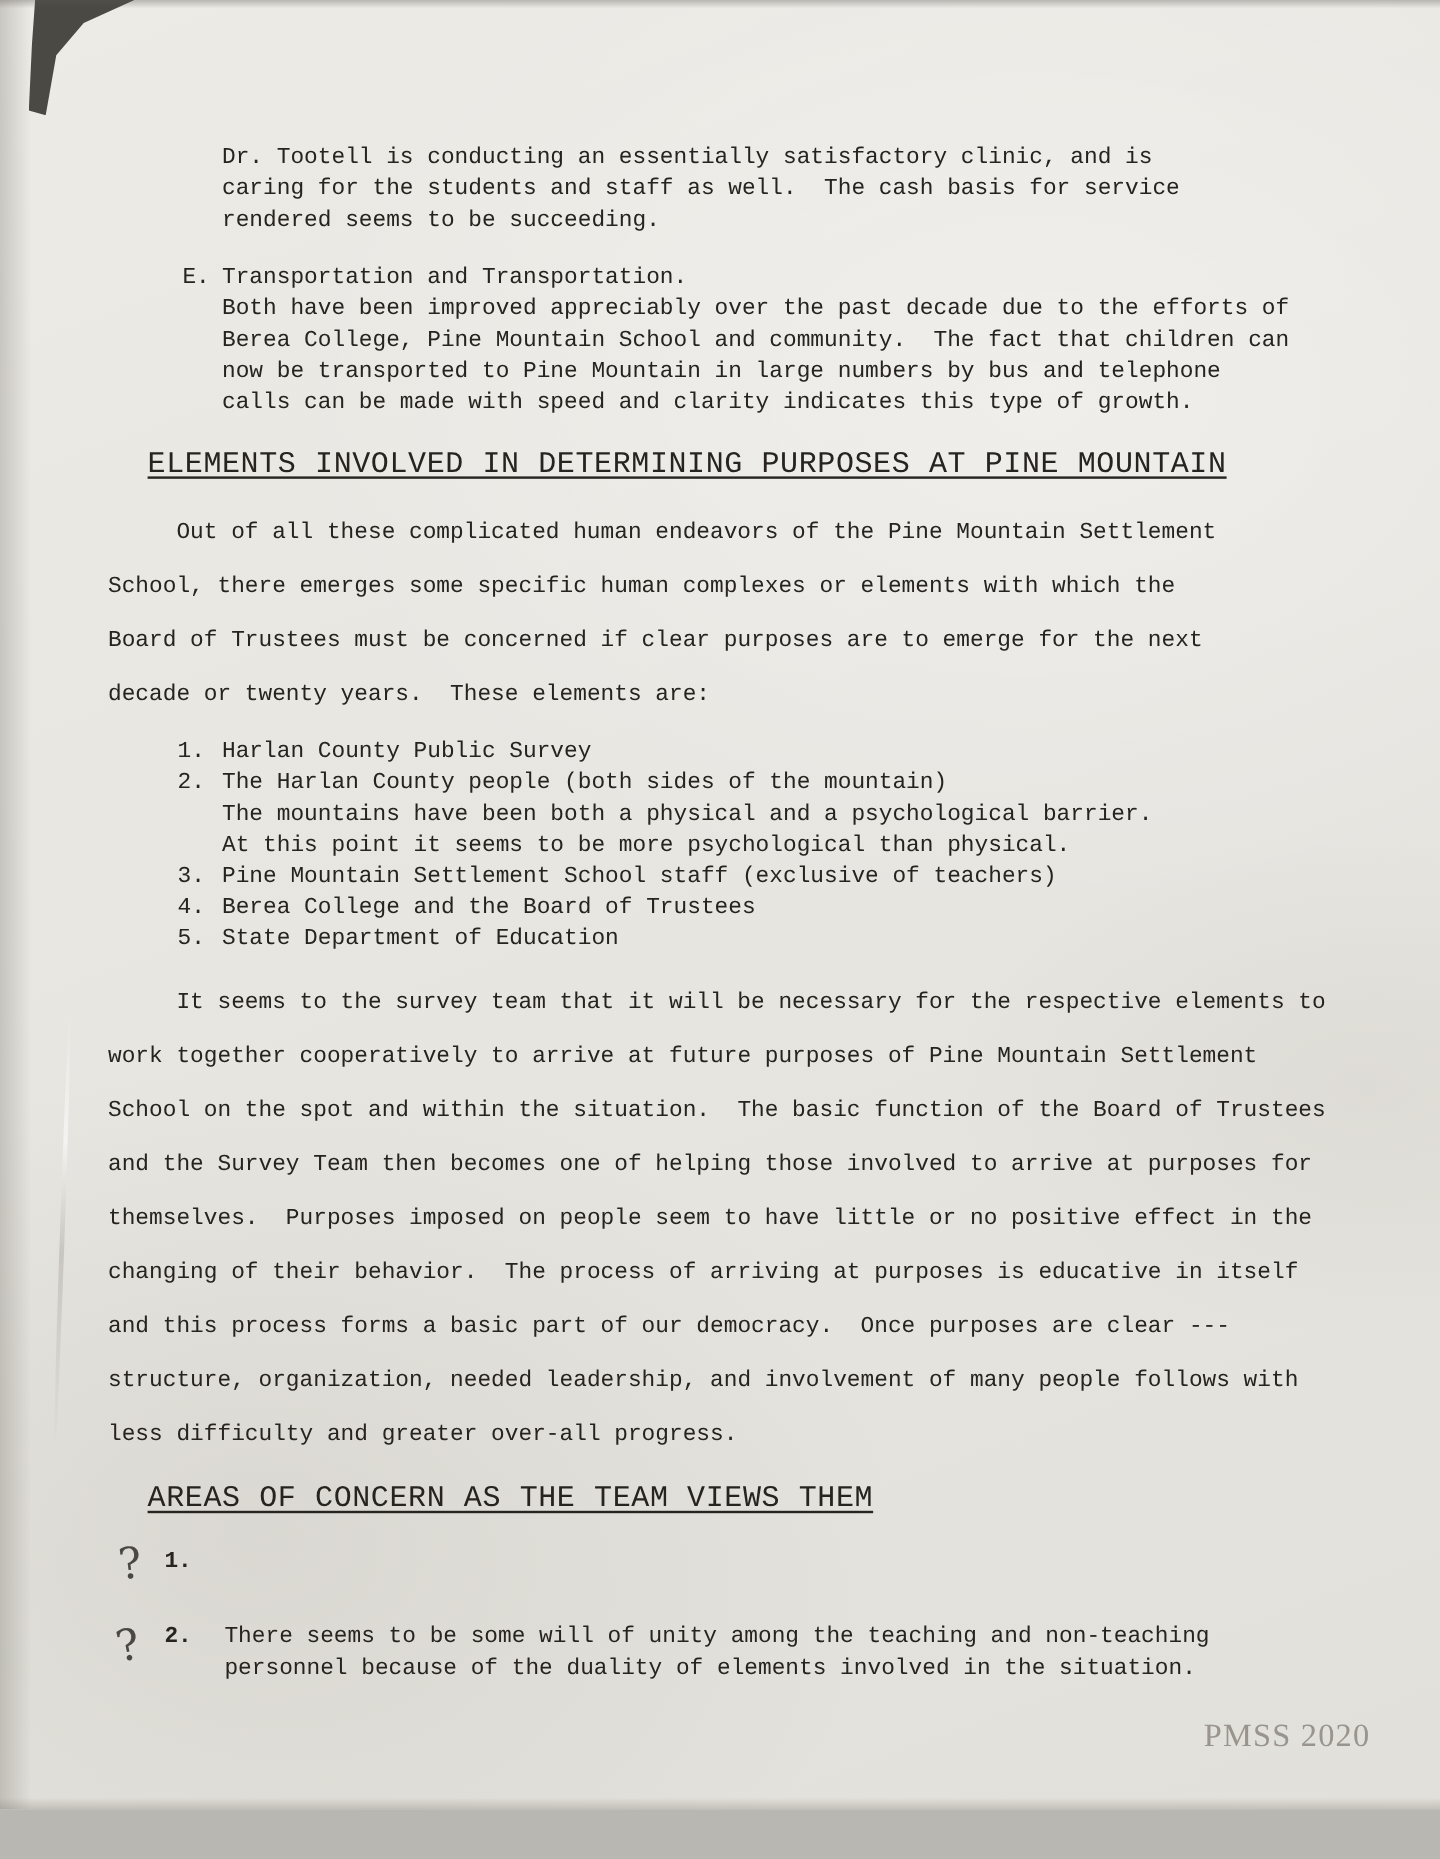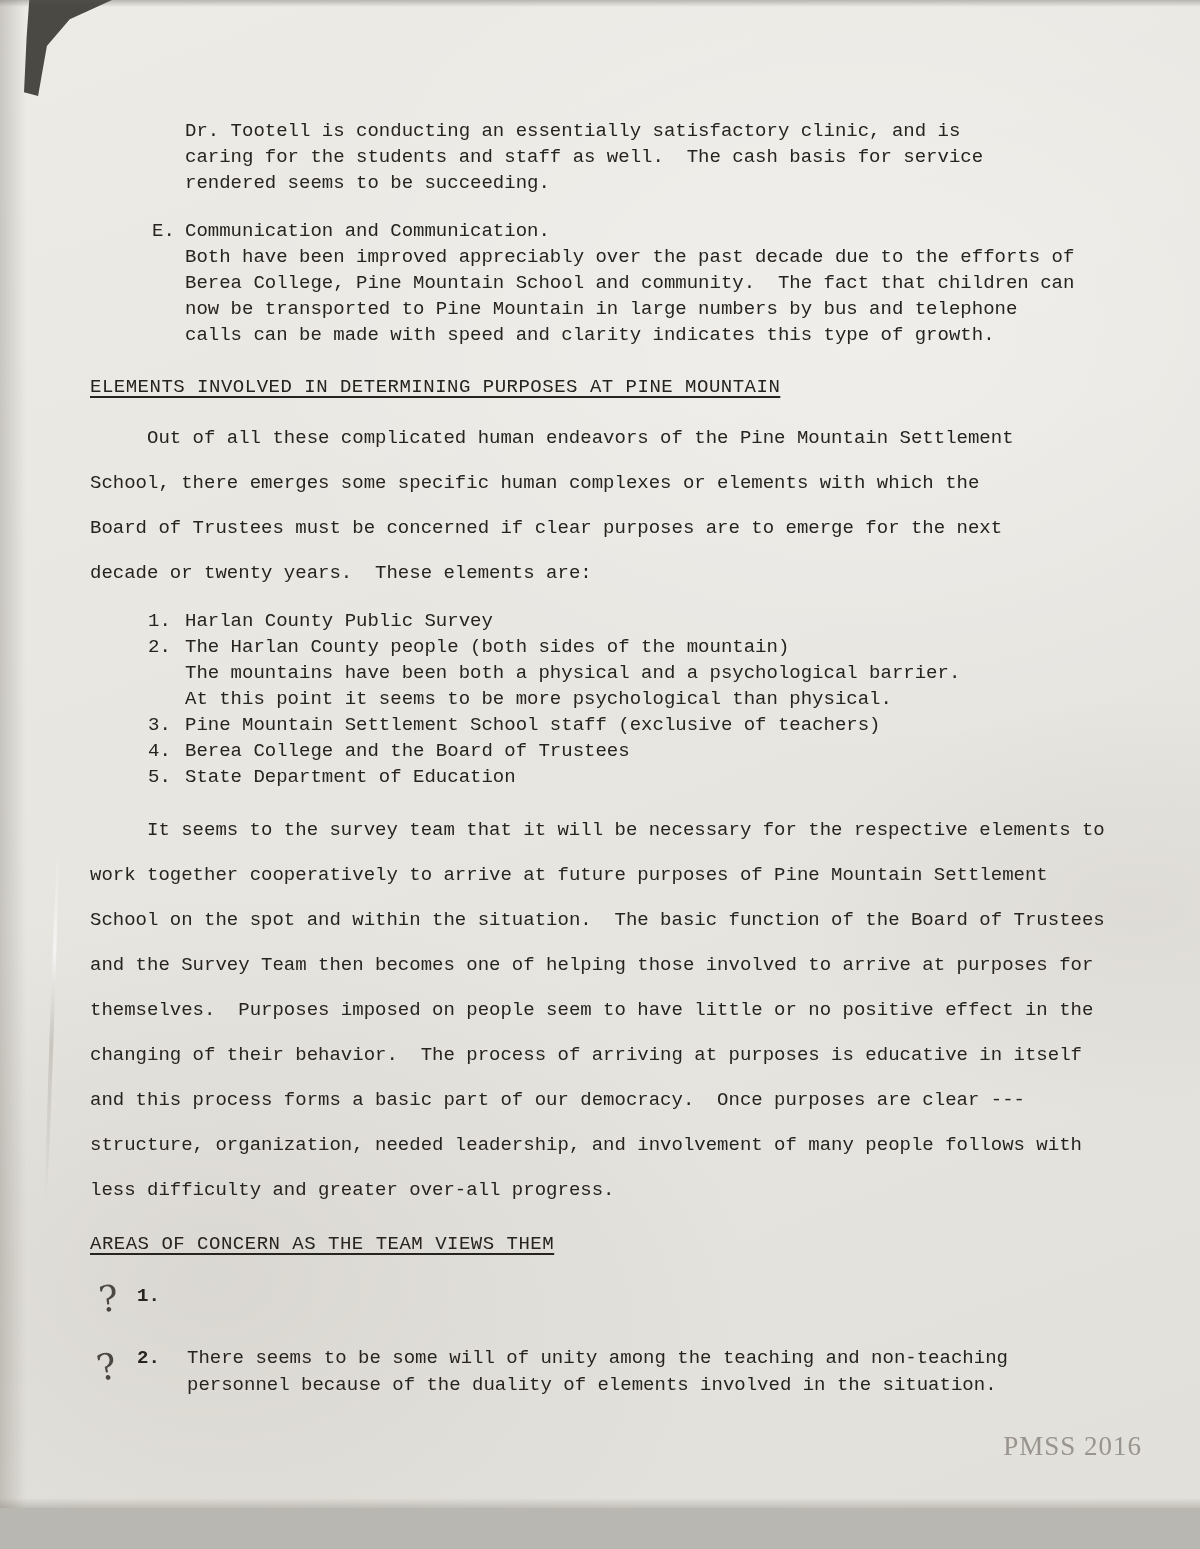--- a/index.html
+++ b/index.html
@@ -59,27 +59,28 @@
     line-height: 26px;
   }
 
   .section-e { display: flex; margin-top: 22px; margin-left: 62px; line-height: 26px; }
   .e-label { flex: none; width: 33px; }
   .e-title { }
   .e-text { max-width: 895px; }
 
   .heading {
     margin-top: 26px;
-    font-size: 19px;
+    font-size: 25px;
     font-weight: normal;
     letter-spacing: 0.5px;
     text-decoration: underline;
     text-decoration-thickness: 2px;
     text-underline-offset: 4px;
     line-height: 26px;
+    margin-left: 33px;
   }
   .heading-areas { margin-top: 18px; }
 
   .dspara {
     line-height: 45px;
     text-indent: 57px;
   }
   .dspara-intro { margin-top: 14px; max-width: 945px; }
   .dspara-survey { margin-top: 18px; max-width: 1025px; }
 
@@ -123,21 +124,21 @@
   <div class="scan-edge-bottom"></div>
   <div class="scan-crease"></div>
 
   <div class="content">
 
     <p class="para-clinic">Dr. Tootell is conducting an essentially satisfactory clinic, and is caring for the students and staff as well.  The cash basis for service rendered seems to be succeeding.</p>
 
     <div class="section-e">
       <span class="e-label">E.</span>
       <div class="e-body">
-        <div class="e-title">Communication and Communication.</div>
+        <div class="e-title">Transportation and Transportation.</div>
         <div class="e-text">Both have been improved appreciably over the past decade due to the efforts of Berea College, Pine Mountain School and community.  The fact that children can now be transported to Pine Mountain in large numbers by bus and telephone calls can be made with speed and clarity indicates this type of growth.</div>
       </div>
     </div>
 
     <h2 class="heading">ELEMENTS INVOLVED IN DETERMINING PURPOSES AT PINE MOUNTAIN</h2>
 
     <p class="dspara dspara-intro">Out of all these complicated human endeavors of the Pine Mountain Settlement School, there emerges some specific human complexes or elements with which the Board of Trustees must be concerned if clear purposes are to emerge for the next decade or twenty years.  These elements are:</p>
 
     <div class="list">
       <div class="li">
@@ -180,15 +181,15 @@
     </div>
 
     <div class="concern">
       <span class="qmark">?</span>
       <span class="cnum">2.</span>
       <span class="ctxt">There seems to be some will of unity among the teaching and non-teaching personnel because of the duality of elements involved in the situation.</span>
     </div>
 
   </div>
 
-  <div class="watermark">PMSS 2016</div>
+  <div class="watermark">PMSS 2020</div>
 
 </div>
 
 </body></html>

